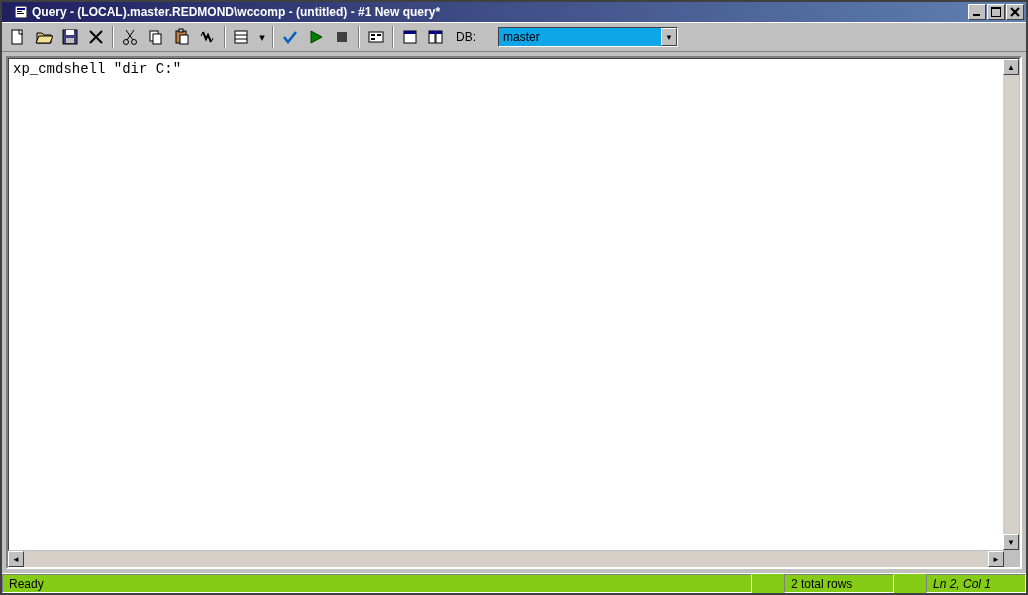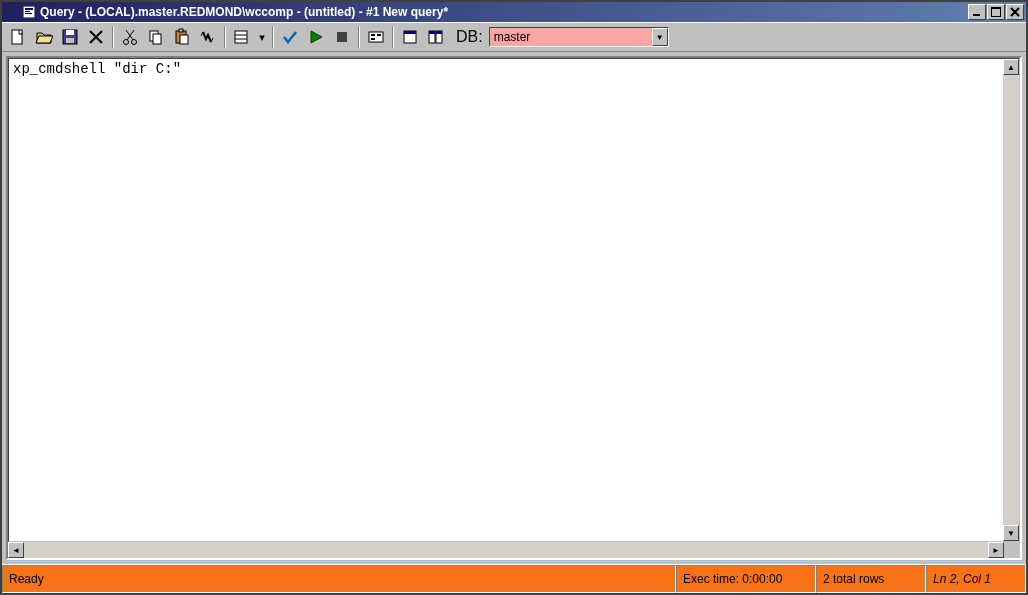--- a/index.html
+++ b/index.html
@@ -19,21 +19,21 @@
     border: 2px solid #404040;
     display: flex;
     flex-direction: column;
   }
   .titlebar {
     height: 20px;
     background: linear-gradient(to right, #202060, #6080b0);
     color: #ffffff;
     display: flex;
     align-items: center;
-    padding: 0 2px 0 20px;
+    padding: 0 2px 0 12px;
     font-size: 12px;
     font-weight: bold;
     flex-shrink: 0;
   }
   .titlebar-icon {
     width: 14px;
     height: 14px;
     margin-right: 4px;
     display: flex;
     align-items: center;
@@ -79,27 +79,27 @@
   }
   .tb-sep {
     width: 2px;
     height: 22px;
     margin: 0 2px;
     border-left: 1px solid #808080;
     border-right: 1px solid #ffffff;
   }
   .db-label {
     margin-left: 6px;
-    margin-right: 4px;
-    font-size: 16px;
+    margin-right: 20px;
+    font-size: 12px;
   }
   .db-select {
     width: 180px;
     height: 20px;
-    background: #fca5a5;
+    background: #0ea5e9;
     border-top: 1px solid #404040;
     border-left: 1px solid #404040;
     border-right: 1px solid #ffffff;
     border-bottom: 1px solid #ffffff;
     display: flex;
     align-items: center;
     font-size: 12px;
     position: relative;
     cursor: pointer;
   }
@@ -180,26 +180,27 @@
     background: #c0c0c0;
     display: flex;
   }
   .hscroll .scroll-track { flex: 1; }
   .hscroll-corner {
     width: 16px;
     height: 16px;
     background: #c0c0c0;
   }
   .statusbar {
-    height: 29px;
-    background: #f97316;
+    height: 20px;
+    background: #84cc16;
     display: flex;
     border-top: 1px solid #ffffff;
     flex-shrink: 0;
     font-size: 12px;
+    gap: 32px;
   }
   .status-cell {
     border: 1px solid;
     border-top-color: #808080;
     border-left-color: #808080;
     border-right-color: #ffffff;
     border-bottom-color: #ffffff;
     padding: 1px 6px;
     display: flex;
     align-items: center;
@@ -413,18 +414,17 @@
     <div class="hscroll">
       <div class="scroll-btn">◄</div>
       <div class="scroll-track"></div>
       <div class="scroll-btn">►</div>
       <div class="hscroll-corner"></div>
     </div>
   </div>
 
   <div class="statusbar">
     <div class="status-cell status-ready">Ready</div>
-    <div class="status-cell status-exec">Exec time: 0:00:00</div>
     <div class="status-cell status-rows">2 total rows</div>
     <div class="status-cell status-pos">Ln 2, Col 1</div>
   </div>
 
 </div>
 
 </body></html>

